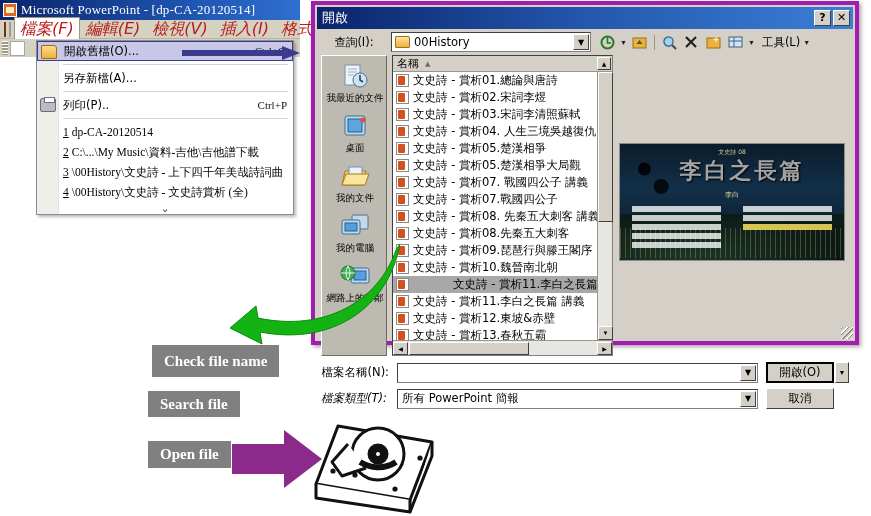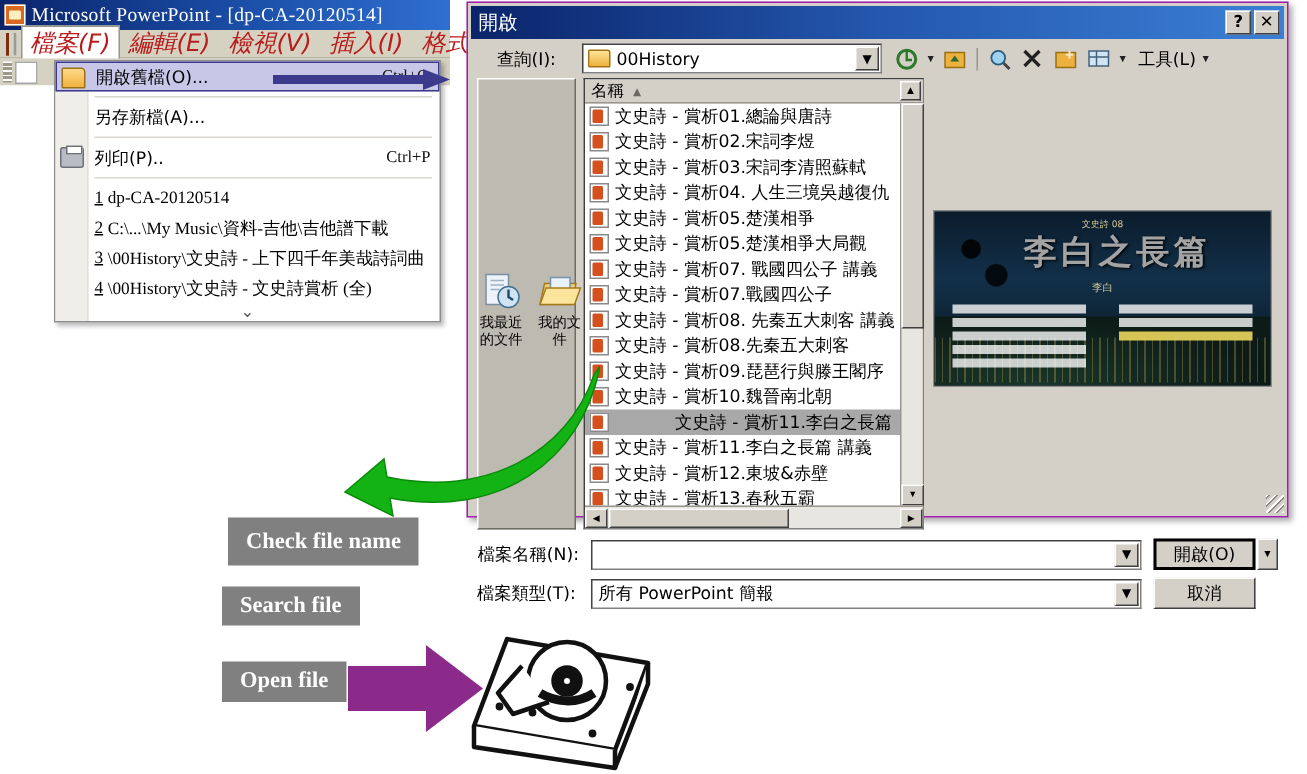--- a/index.html
+++ b/index.html
@@ -85,21 +85,21 @@
   .ic-print { background:#b9bcc4; border:1px solid #6c6f77; border-radius:2px; }
   .ic-print::after{content:"";position:absolute;left:3px;top:-2px;width:9px;height:4px;background:#fff;border:1px solid #6c6f77;}
   .fm-expand { text-align:center; font-size: 11px; color:#555; line-height:12px; }
 
   
   .blue-arrow { position: absolute; left: 182px; top: 46px; width: 118px; height: 14px; }
 
   
   .dlg {
     position: absolute; left: 311px; top: 1px; width: 548px; height: 344px;
-    background: #d4d0c8; border: 1px solid #a21caf;
+    background: #d4d0c8; border: 4px solid #a21caf;
     box-shadow: 2px 2px 4px rgba(0,0,0,.35);
   }
   .dlg-title {
     height: 22px; margin: 2px 2px 0 2px;
     background: linear-gradient(90deg,#0a246a 0%, #2457ae 50%, #3a7fd5 100%);
     color: #fff; display: flex; align-items: center; padding-left: 5px;
     font-size: 13px; font-family:"DejaVu Sans",sans-serif;
   }
   .dlg-title-btns { margin-left:auto; display:flex; gap:2px; padding-right:3px; }
   .tbtn {
@@ -128,21 +128,21 @@
   }
   .dlg-toolbar { display:flex; align-items:center; gap:3px; margin-left:7px; }
   .tbi { width:19px;height:18px;display:flex;align-items:center;justify-content:center;font-size:12px; }
   .tsep { width:1px;height:15px;background:#9a948a;margin:0 2px; }
   .dd { font-size:7px; color:#222; }
 
   .dlg-main { display:flex; padding: 2px 6px 0 6px; height: 303px; }
   .places {
     width: 66px; background:#bdbab2; border:1px solid #fff;
     border-right-color:#6f6c66; border-bottom-color:#6f6c66;
-    display:flex; flex-direction:row; align-items:center; padding-top:6px; gap:9px;
+    display:flex; flex-direction:column; align-items:flex-end; padding-top:6px; gap:9px;
   }
   .place { width:62px; text-align:center; }
   .place-ico { height:30px; display:flex; align-items:center; justify-content:center; }
   .place-lbl { font-size:9.5px; color:#000; font-family:"DejaVu Sans",sans-serif; line-height:11px; }
 
   .listwrap {
     flex: 1; margin-left: 5px; background:#fff; border:1px solid #808080;
     border-top-color:#404040; border-left-color:#404040; position:relative; display:flex; flex-direction:column;
   }
   .lv-header {
@@ -400,37 +400,37 @@
                 <rect x="5" y="2" width="15" height="20" fill="#eef3f9" stroke="#7a8fa3"></rect>
                 <path d="M8 6 h9 M8 9 h9 M8 12 h6" stroke="#9db2c6"></path>
                 <circle cx="20" cy="17" r="7" fill="#cfe3f3" stroke="#42708f"></circle>
                 <path d="M20 12 L20 17 L23 19" stroke="#1d4a66" stroke-width="1.6" fill="none"></path>
               </svg>
           </div>
           <div class="place-lbl">我最近的文件</div>
         </div>
         <div class="place">
           <div class="place-ico">
+            <svg width="28" height="26" viewBox="0 0 28 26">
+                <rect x="4" y="2" width="20" height="19" rx="2" fill="#bcd9f0" stroke="#3a6f9a"></rect>
+                <rect x="7" y="5" width="14" height="13" fill="#5fa5dd" stroke="#2c5f88"></rect>
+                <circle cx="22" cy="6" r="2.6" fill="#e24b3a"></circle>
+              </svg>
+          </div>
+          <div class="place-lbl">桌面</div>
+        </div>
+        <div class="place">
+          <div class="place-ico">
             <svg width="30" height="24" viewBox="0 0 30 24">
                 <path d="M2 20 L5 6 L26 6 L23 20 Z" fill="#f2cf76" stroke="#a57c1d"></path>
                 <rect x="9" y="2" width="13" height="9" fill="#e9f1fa" stroke="#7a93ab"></rect>
                 <path d="M2 20 L6 9 L29 9 L25 20 Z" fill="#fbe49b" stroke="#a57c1d"></path>
               </svg>
           </div>
           <div class="place-lbl">我的文件</div>
-        </div>
-        <div class="place">
-          <div class="place-ico">
-            <svg width="28" height="26" viewBox="0 0 28 26">
-                <rect x="4" y="2" width="20" height="19" rx="2" fill="#bcd9f0" stroke="#3a6f9a"></rect>
-                <rect x="7" y="5" width="14" height="13" fill="#5fa5dd" stroke="#2c5f88"></rect>
-                <circle cx="22" cy="6" r="2.6" fill="#e24b3a"></circle>
-              </svg>
-          </div>
-          <div class="place-lbl">桌面</div>
         </div>
         <div class="place">
           <div class="place-ico">
             <svg width="30" height="26" viewBox="0 0 30 26">
                 <rect x="12" y="1" width="16" height="14" rx="1" fill="#c7d7e6" stroke="#51708c"></rect>
                 <rect x="2" y="6" width="18" height="14" rx="2" fill="#bcd9f0" stroke="#3a6f9a"></rect>
                 <rect x="5" y="9" width="12" height="8" fill="#55a0dc" stroke="#2c5f88"></rect>
               </svg>
           </div>
           <div class="place-lbl">我的電腦</div>
@@ -562,21 +562,21 @@
       <div class="brow">
         <span class="lbl" style="text-align:right;padding-right:8px;">檔案名稱(N):</span>
         <span class="tinput">
           <span></span>
           <span class="arrowbtn">▼</span>
         </span>
         <span class="pbtn default">開啟(O)</span>
         <span class="splitdrop">▼</span>
       </div>
       <div class="brow">
-        <span class="lbl" style="text-align:left;padding-right:20px;">檔案類型(T):</span>
+        <span class="lbl" style="text-align:left;padding-right:20px;font-style:italic;">檔案類型(T):</span>
         <span class="tinput">
           <span>所有 PowerPoint 簡報</span>
           <span class="arrowbtn">▼</span>
         </span>
         <span class="pbtn" style="margin-right:15px;">取消</span>
       </div>
     </div>
 
     <span class="grip"></span>
   </div>

